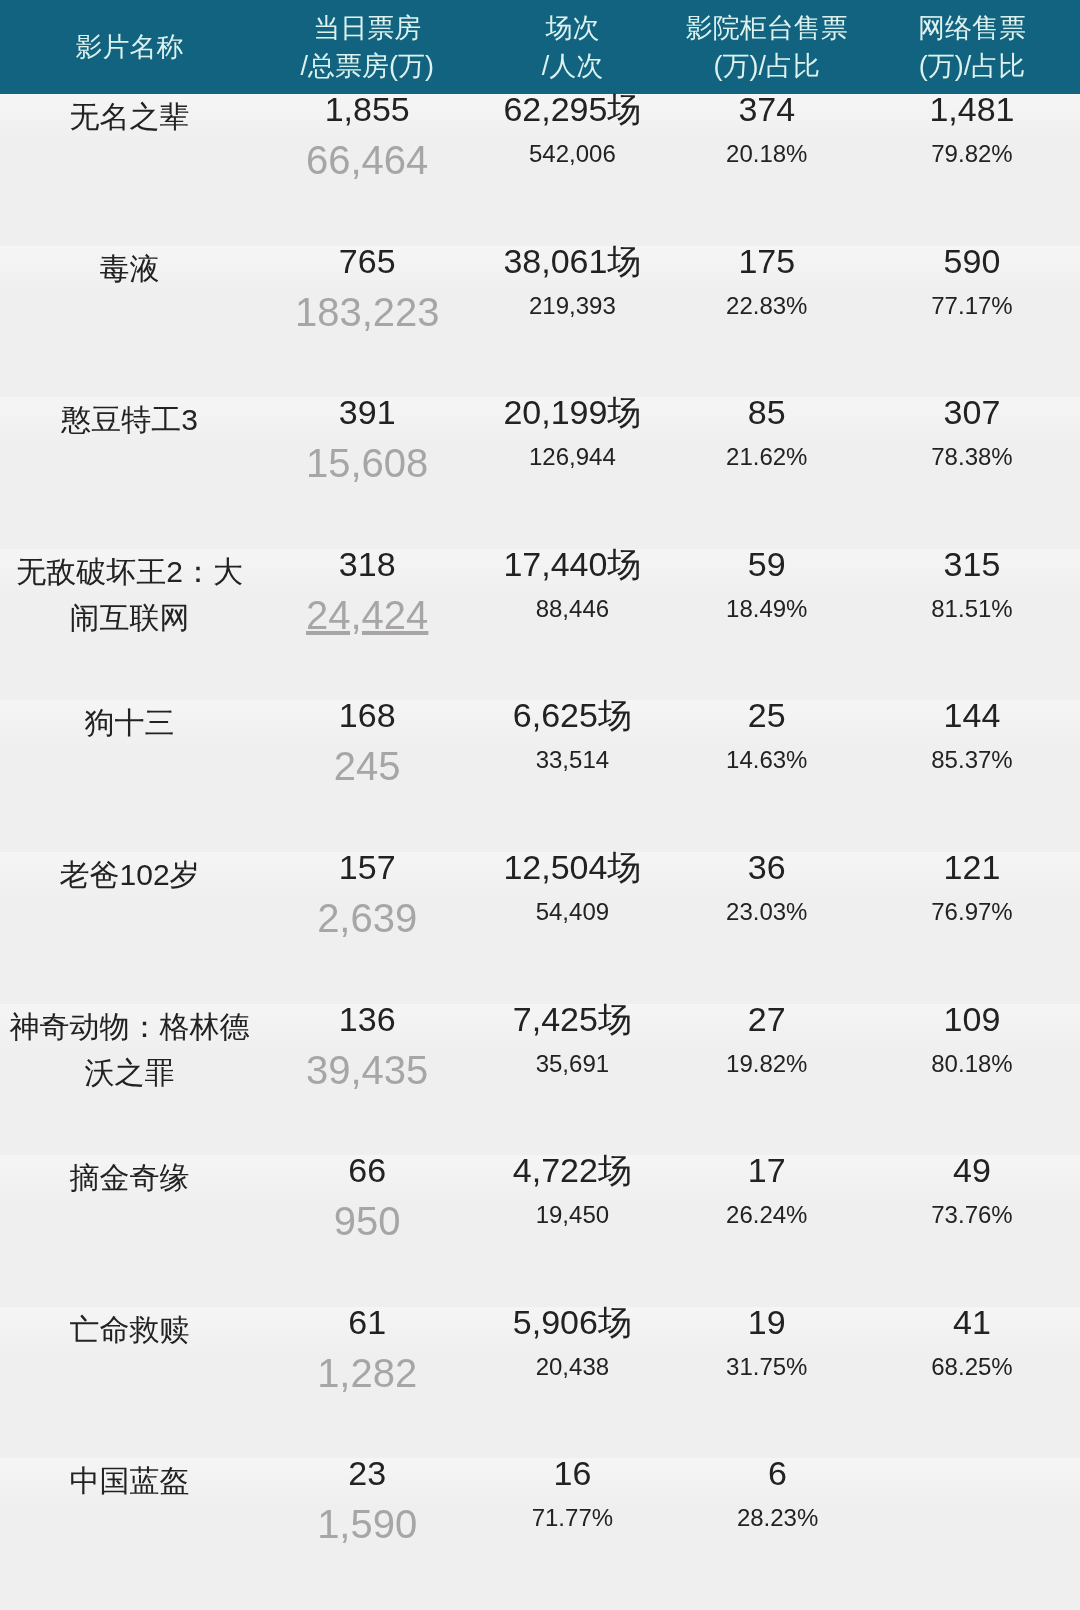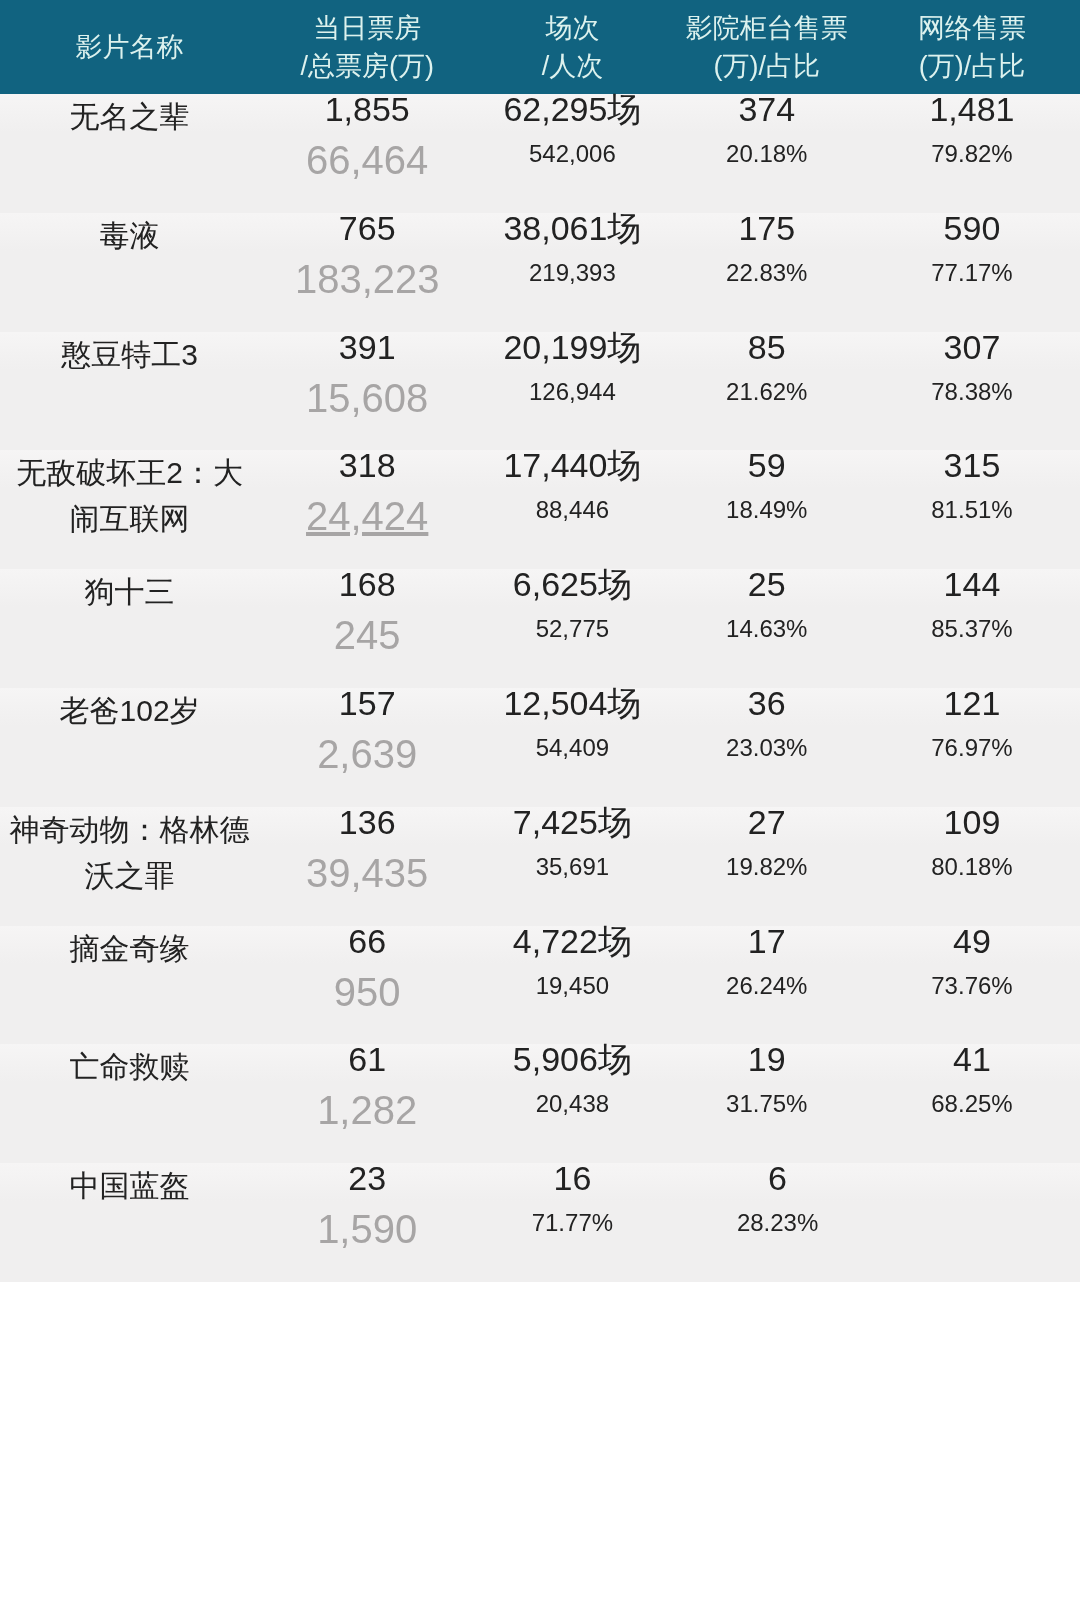--- a/index.html
+++ b/index.html
@@ -1,18 +1,18 @@
 <!DOCTYPE html>
 <html><head>
 <meta charset="utf-8">
 <style>
   html, body { margin: 0; padding: 0; background: #ffffff; }
   .screen {
     width: 1080px;
-    height: 1282px;
+    height: 1610px;
     background: #f4f3f3;
     font-family: "Liberation Sans", sans-serif;
     display: flex;
     flex-direction: column;
     overflow: hidden;
   }
   .header {
     height: 94px;
     flex-shrink: 0;
     display: flex;
@@ -178,21 +178,21 @@
   <div class="row">
     <div class="cell c1">
       <div class="movie-name">狗十三</div>
     </div>
     <div class="cell c2">
       <div class="line1">168</div>
       <div class="line2 total" style="color: rgb(167, 165, 165);">245</div>
     </div>
     <div class="cell c3">
       <div class="line1">6,625场</div>
-      <div class="line2">52,775</div>
+      <div class="line2">33,514</div>
     </div>
     <div class="cell c4">
       <div class="line1">25</div>
       <div class="line2">14.63%</div>
     </div>
     <div class="cell c5">
       <div class="line1">144</div>
       <div class="line2">85.37%</div>
     </div>
   </div>

